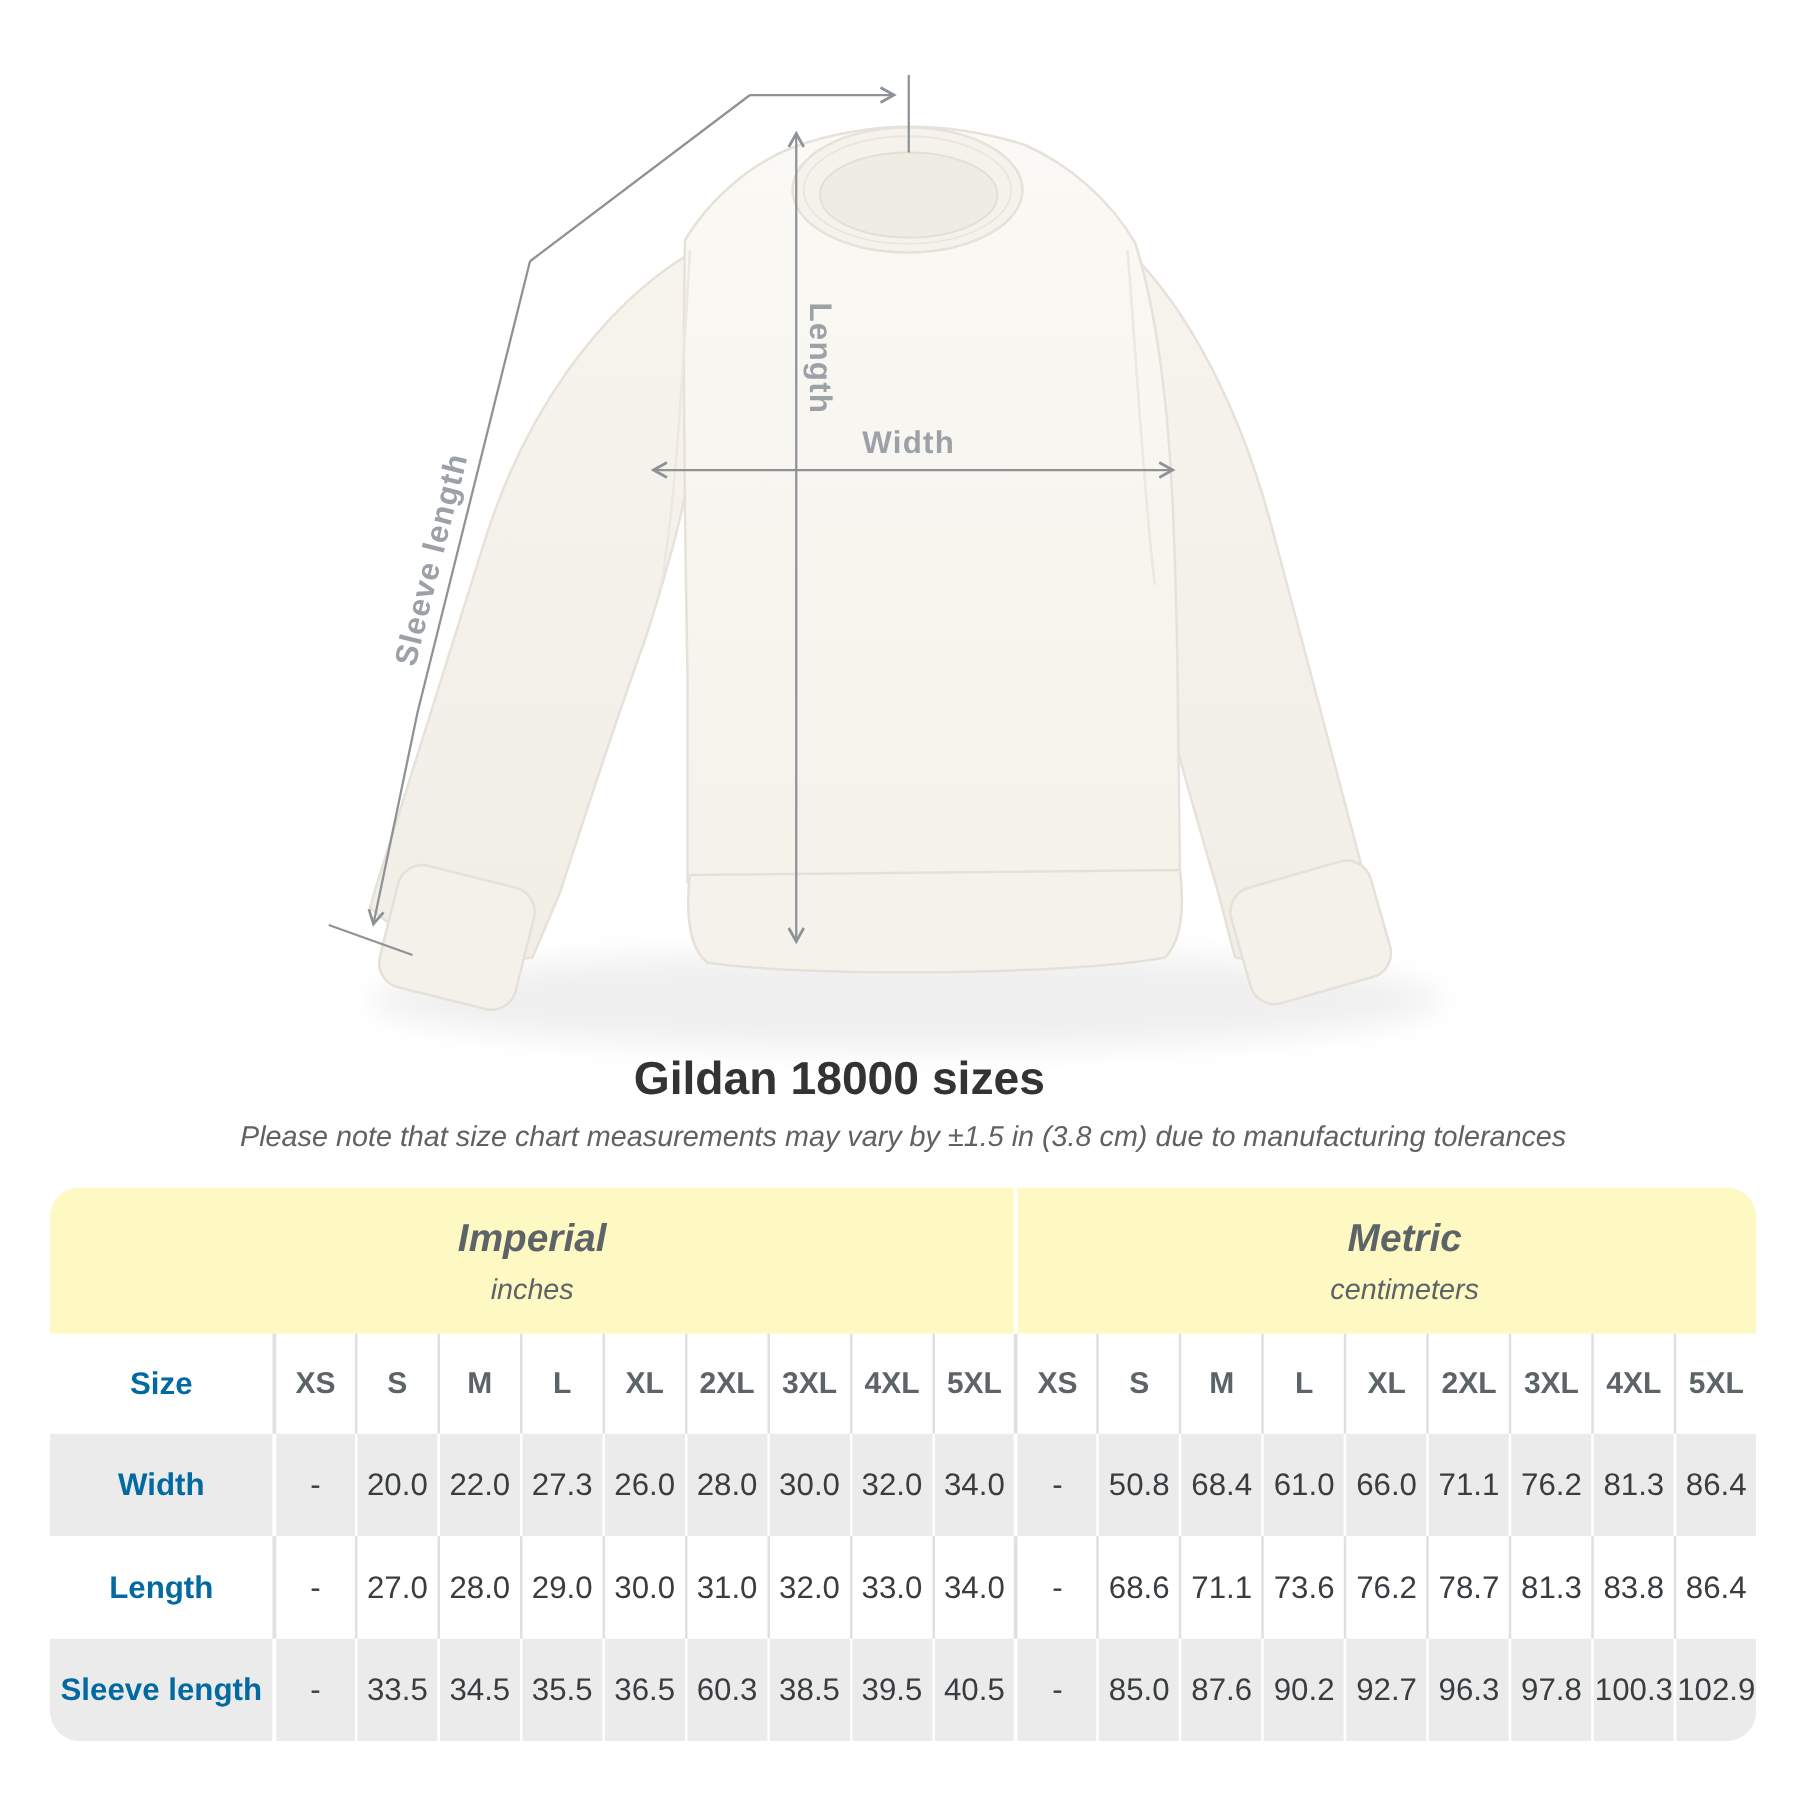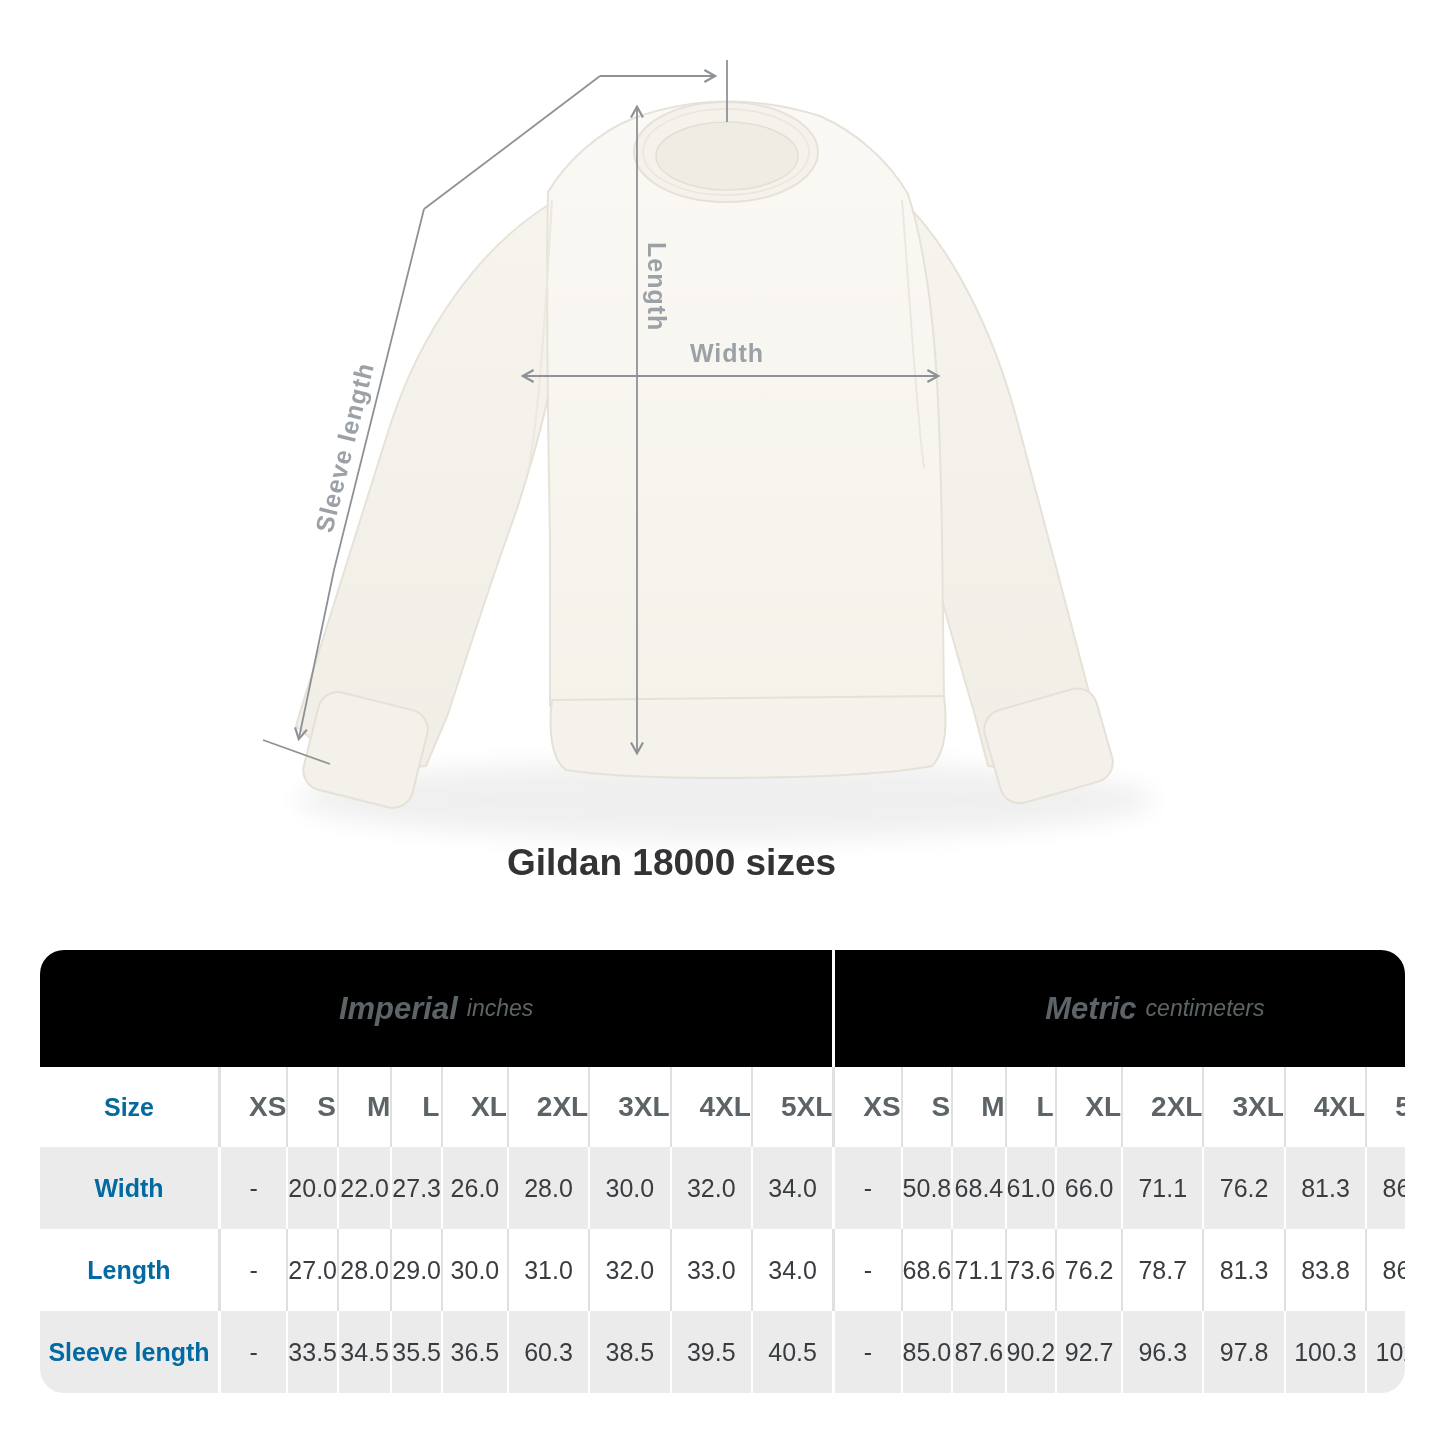--- a/index.html
+++ b/index.html
@@ -31,27 +31,27 @@
   }
   .trow{display:contents;}
   .trow.white{--sep:#e0e0e0;--bg:#ffffff;}
   .trow.gray{--sep:#ffffff;--bg:#ebebeb;}
   .cell{
     background:var(--bg);
     display:flex;align-items:center;justify-content:center;
     box-sizing:border-box;
     font-size:25px;color:#3a3d40;
   }
-  .hed{font-weight:700;color:#5d6468;font-size:28px;padding-left:28px;}
+  .hed{font-weight:700;color:#5d6468;font-size:24px;}
   .lab{font-weight:700;color:#0369a1;}
   .nsep{border-left:2px solid var(--sep);}
   .gsep{border-left:3px solid var(--sep);}
   .band-cell{
-    background:#000000;
-    display:flex;flex-direction:row;align-items:center;justify-content:center;
+    background:#fef9c3;
+    display:flex;flex-direction:column;align-items:center;justify-content:center;
     gap:9px;box-sizing:border-box;
   }
   .band-imp{grid-column:1/11;}
   .band-met{grid-column:11/20;border-left:3px solid #ffffff;padding-left:28px;}
   .band-title{font-size:31px;font-weight:700;font-style:italic;color:#5d6468;}
   .band-sub{font-size:23px;font-style:italic;color:#5d6468;}
 </style>
 </head>
 <body>
 
@@ -141,20 +141,21 @@
       <path class="mline" d="M 424 209 L 334 570 L 299 738" marker-end="url(#arr)"></path>
       <line class="mline" x1="263" y1="740" x2="330" y2="764"></line>
     </g>
 
     <text class="mlabel" transform="translate(648 242) rotate(90)">Length</text>
     <text class="mlabel" x="727" y="362" text-anchor="middle">Width</text>
     <text class="mlabel" transform="translate(332 534) rotate(-76)">Sleeve length</text>
   </svg>
 
   <div class="title">Gildan 18000 sizes</div>
+  <div class="note">Please note that size chart measurements may vary by ±1.5 in (3.8 cm) due to manufacturing tolerances</div>
 
   <div class="size-table">
 
     <div class="trow">
       <div class="band-cell band-imp">
         <div class="band-title">Imperial</div>
         <div class="band-sub">inches</div>
       </div>
       <div class="band-cell band-met">
         <div class="band-title">Metric</div>

